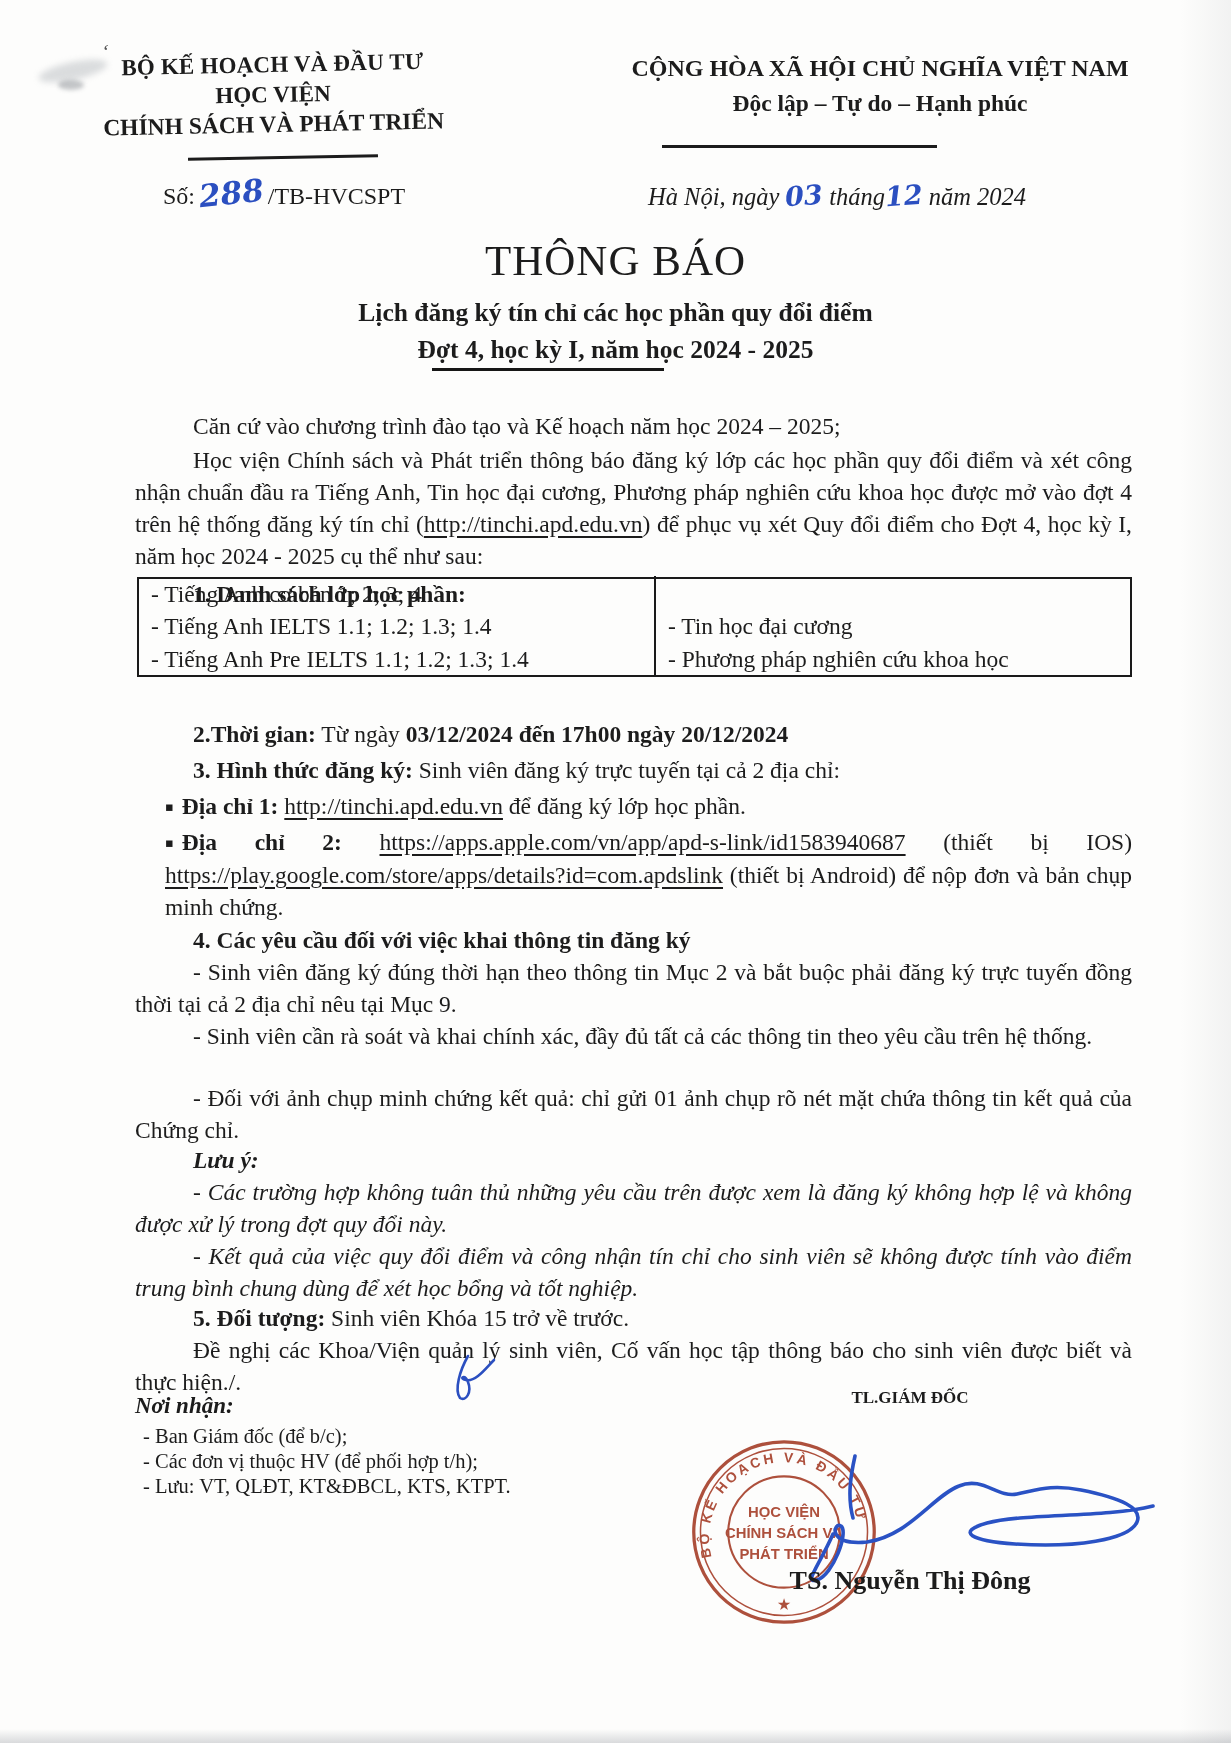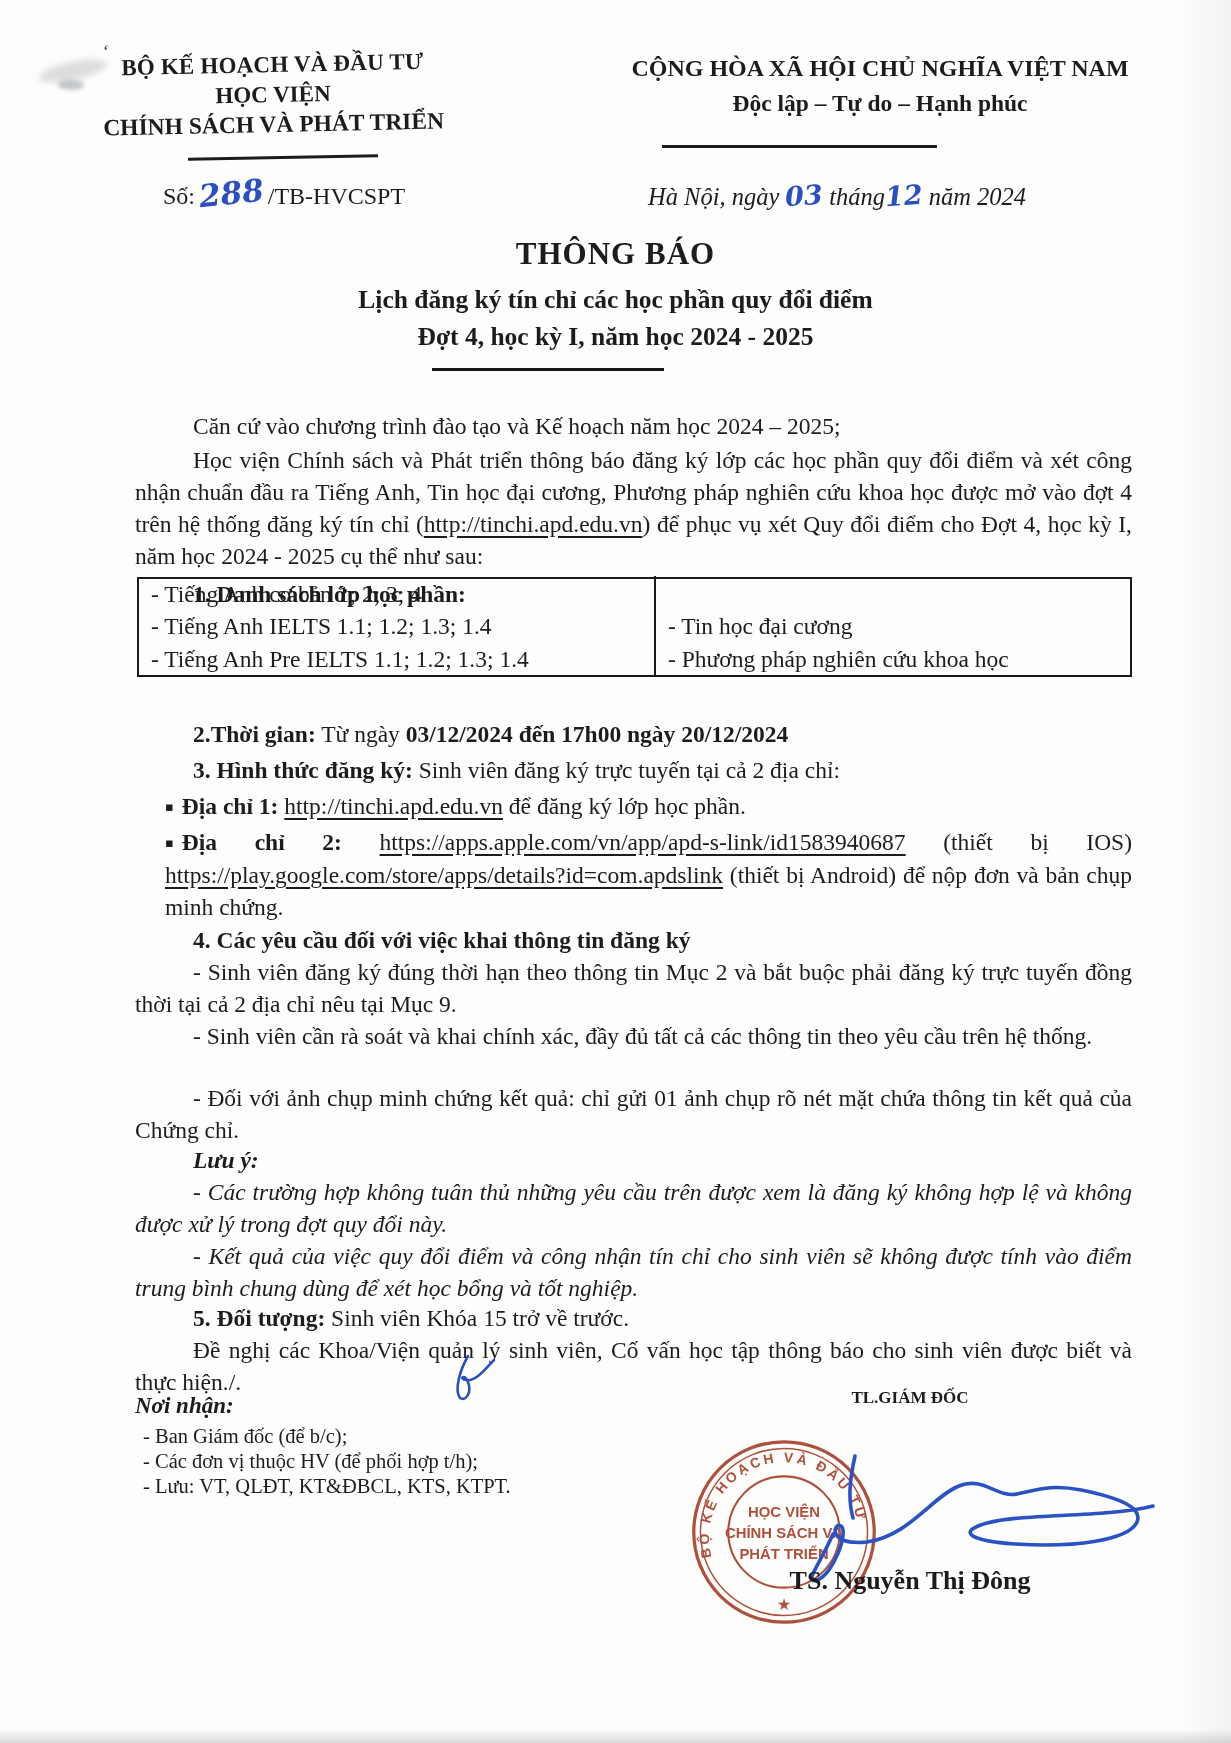--- a/index.html
+++ b/index.html
@@ -22,21 +22,21 @@
 
   .hdr-right { left:600px; top:55px; width:560px; text-align:center; }
   .hdr-right .l1 { font-weight:bold; font-size:24px; }
   .hdr-right .l2 { font-weight:bold; font-size:23.5px; margin-top:8px; }
   .hdr-rule-right { left:662px; top:145px; width:275px; height:3px; background:#1c1c1c; }
   .date-line { left:648px; top:180px; font-style:italic; font-size:24.5px; }
   .date-line .hand-sm { display:inline-block; font-size:27px; transform:rotate(-4deg); }
 
   
   .title-block { left:0; top:236px; width:1231px; text-align:center; }
-  .title-main { font-weight:bold; font-size:31px; letter-spacing:1px; }
+  .title-main { font-weight:normal; font-size:43px; letter-spacing:1px; }
   .title-sub1 { font-weight:bold; font-size:25.5px; margin-top:13px; }
   .title-sub2 { font-weight:bold; font-size:25.5px; margin-top:7px; }
   .title-rule { left:432px; top:368px; width:232px; height:3px; background:#161616; }
 
   
   .para { left:135px; width:997px; font-size:23.5px; line-height:32px; text-align:justify; }
   .ind { text-indent:58px; }
   .b { font-weight:bold; }
   .i { font-style:italic; }
   .lnk { text-decoration:underline; text-underline-offset:4px; }

